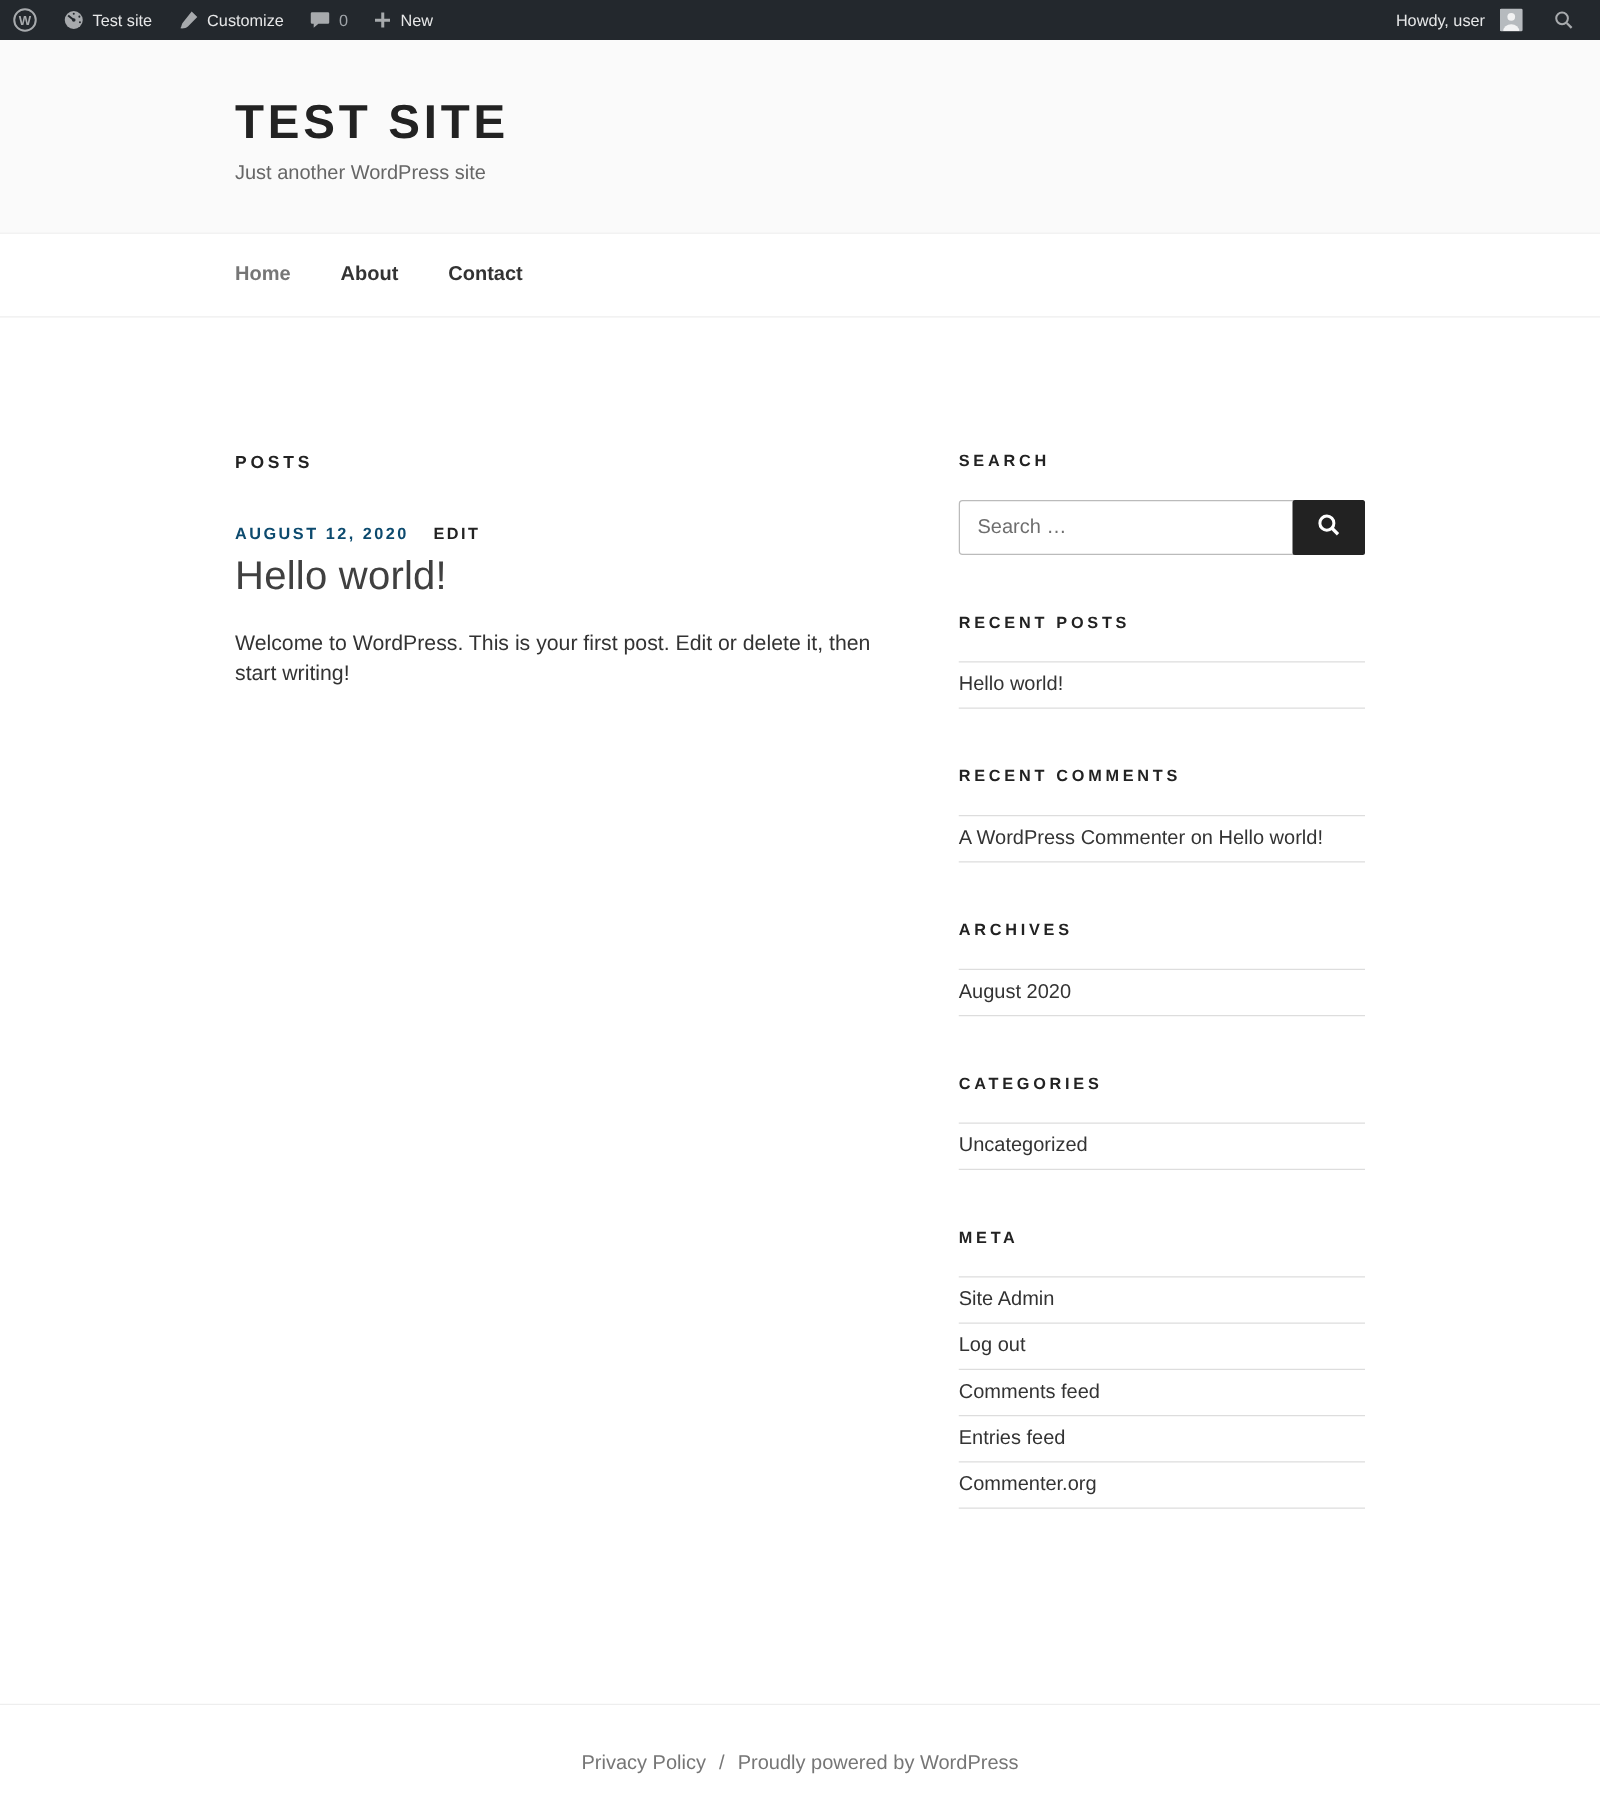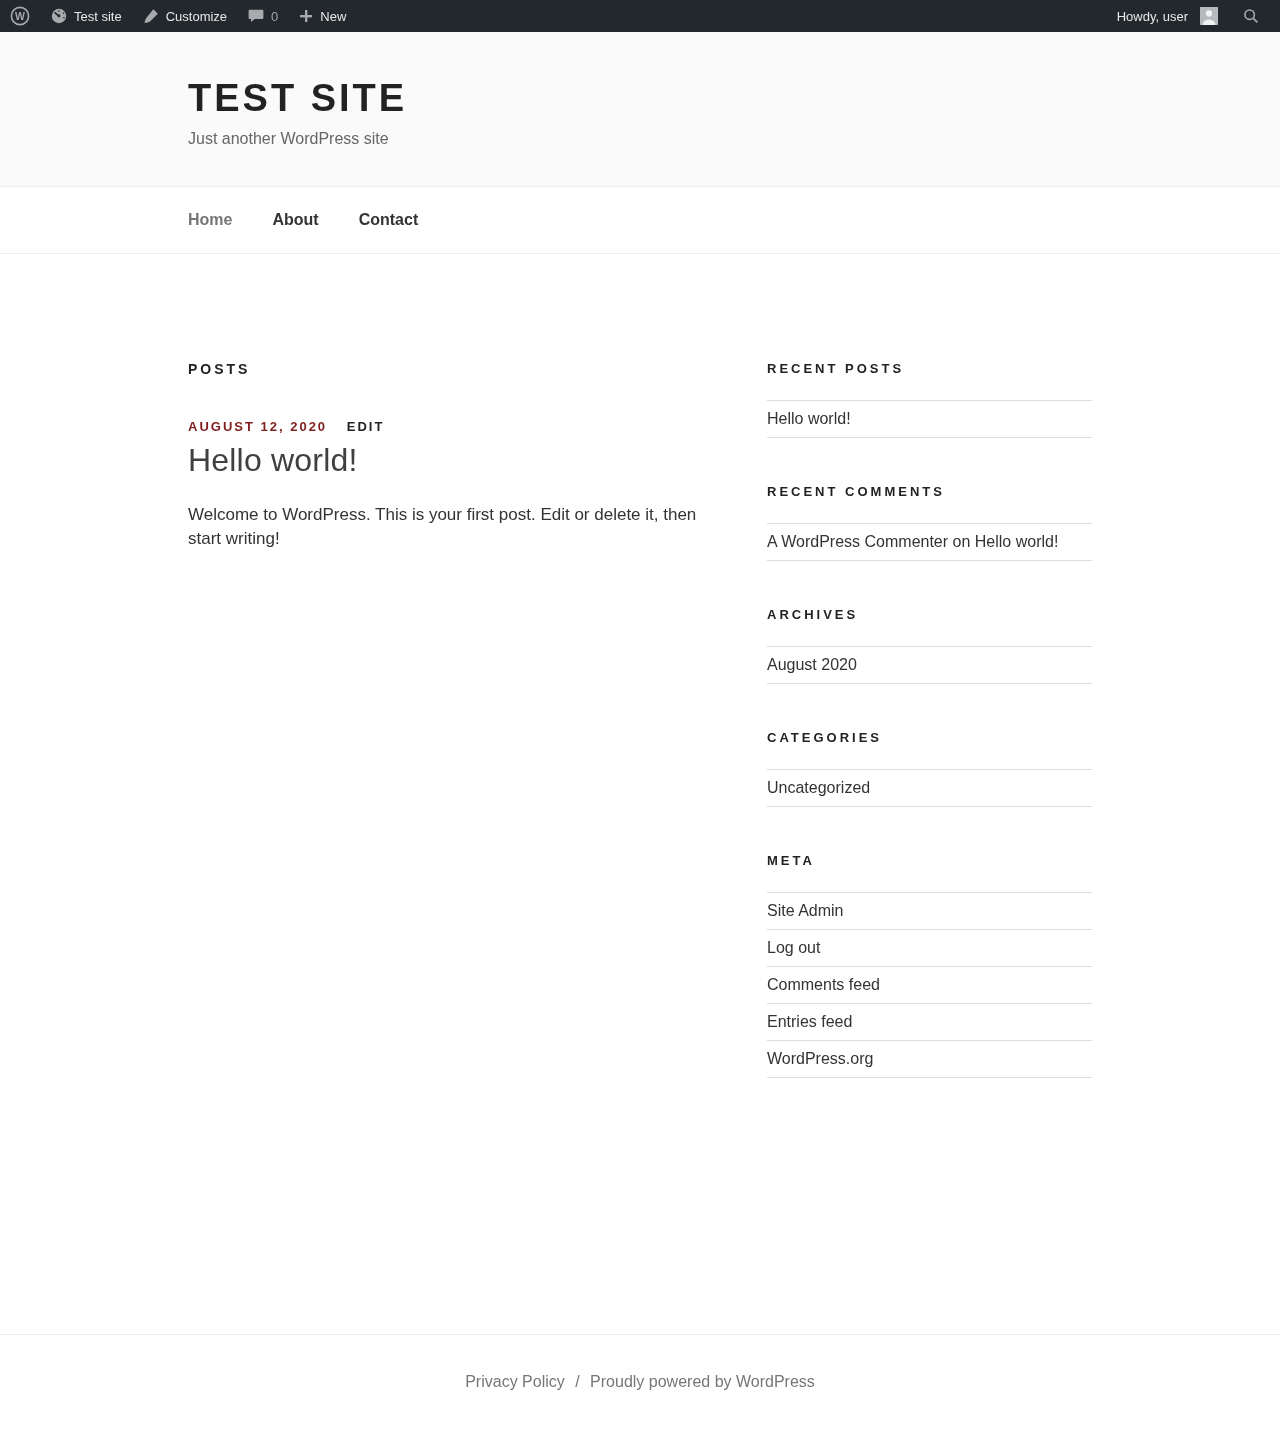--- a/index.html
+++ b/index.html
@@ -59,21 +59,21 @@
   
   .main { padding-top: 92px; padding-bottom: 110px; min-height: 1080px; }
   .main-cols { display: flex; justify-content: space-between; margin-top: 15px; }
   .content-col { width: 525px; }
   .sidebar-col { width: 325px; }
 
   .page-title {
     font-size: 14px; font-weight: 800; letter-spacing: 3px; color: #222;
   }
   .entry-meta { margin-top: 42px; font-size: 13px; font-weight: 700; letter-spacing: 2px; }
-  .posted-date { color: #7f1d1d; cursor: pointer; }
+  .posted-date { color: #0c4a6e; cursor: pointer; }
   .edit-link { color: #222; margin-left: 14px; cursor: pointer; }
   .entry-title {
     margin-top: 8px; font-size: 32px; font-weight: 300; color: #404040;
     letter-spacing: 0.2px; cursor: pointer;
   }
   .entry-body { margin-top: 24px; font-size: 17px; line-height: 1.45; color: #333; }
 
   
   .widget { margin-bottom: 46px; }
   .widget-title {
@@ -202,20 +202,34 @@
           <span class="posted-date">AUGUST 12, 2020</span>
           <span class="edit-link">EDIT</span>
         </div>
         <h2 class="entry-title">Hello world!</h2>
         <p class="entry-body">Welcome to WordPress. This is your first post. Edit or delete it, then start writing!</p>
       </article>
     </div>
 
     <aside class="sidebar-col">
 
+      <section class="widget">
+        <div class="widget-title">SEARCH</div>
+        <div class="search-form">
+          <input class="search-input" type="text" placeholder="Search …" style="">
+          <button class="search-btn">
+            <span>
+              <svg width="22" height="22" viewBox="0 0 22 22">
+                <circle cx="9.5" cy="9.5" r="5.6" fill="none" stroke="#ffffff" stroke-width="2.4"></circle>
+                <line x1="13.8" y1="13.8" x2="18.4" y2="18.4" stroke="#ffffff" stroke-width="2.6"></line>
+              </svg>
+            </span>
+          </button>
+        </div>
+      </section>
 
       <section class="widget">
         <div class="widget-title">RECENT POSTS</div>
         <ul class="widget-list">
           <li>
             <a>Hello world!</a>
           </li>
         </ul>
       </section>
 
@@ -255,21 +269,21 @@
           <li>
             <a>Log out</a>
           </li>
           <li>
             <a>Comments feed</a>
           </li>
           <li>
             <a>Entries feed</a>
           </li>
           <li>
-            <a>WordPress.org</a>
+            <a>Commenter.org</a>
           </li>
         </ul>
       </section>
 
     </aside>
   </div>
 </main>
 
 <footer class="site-footer">
   <div class="wrap">

